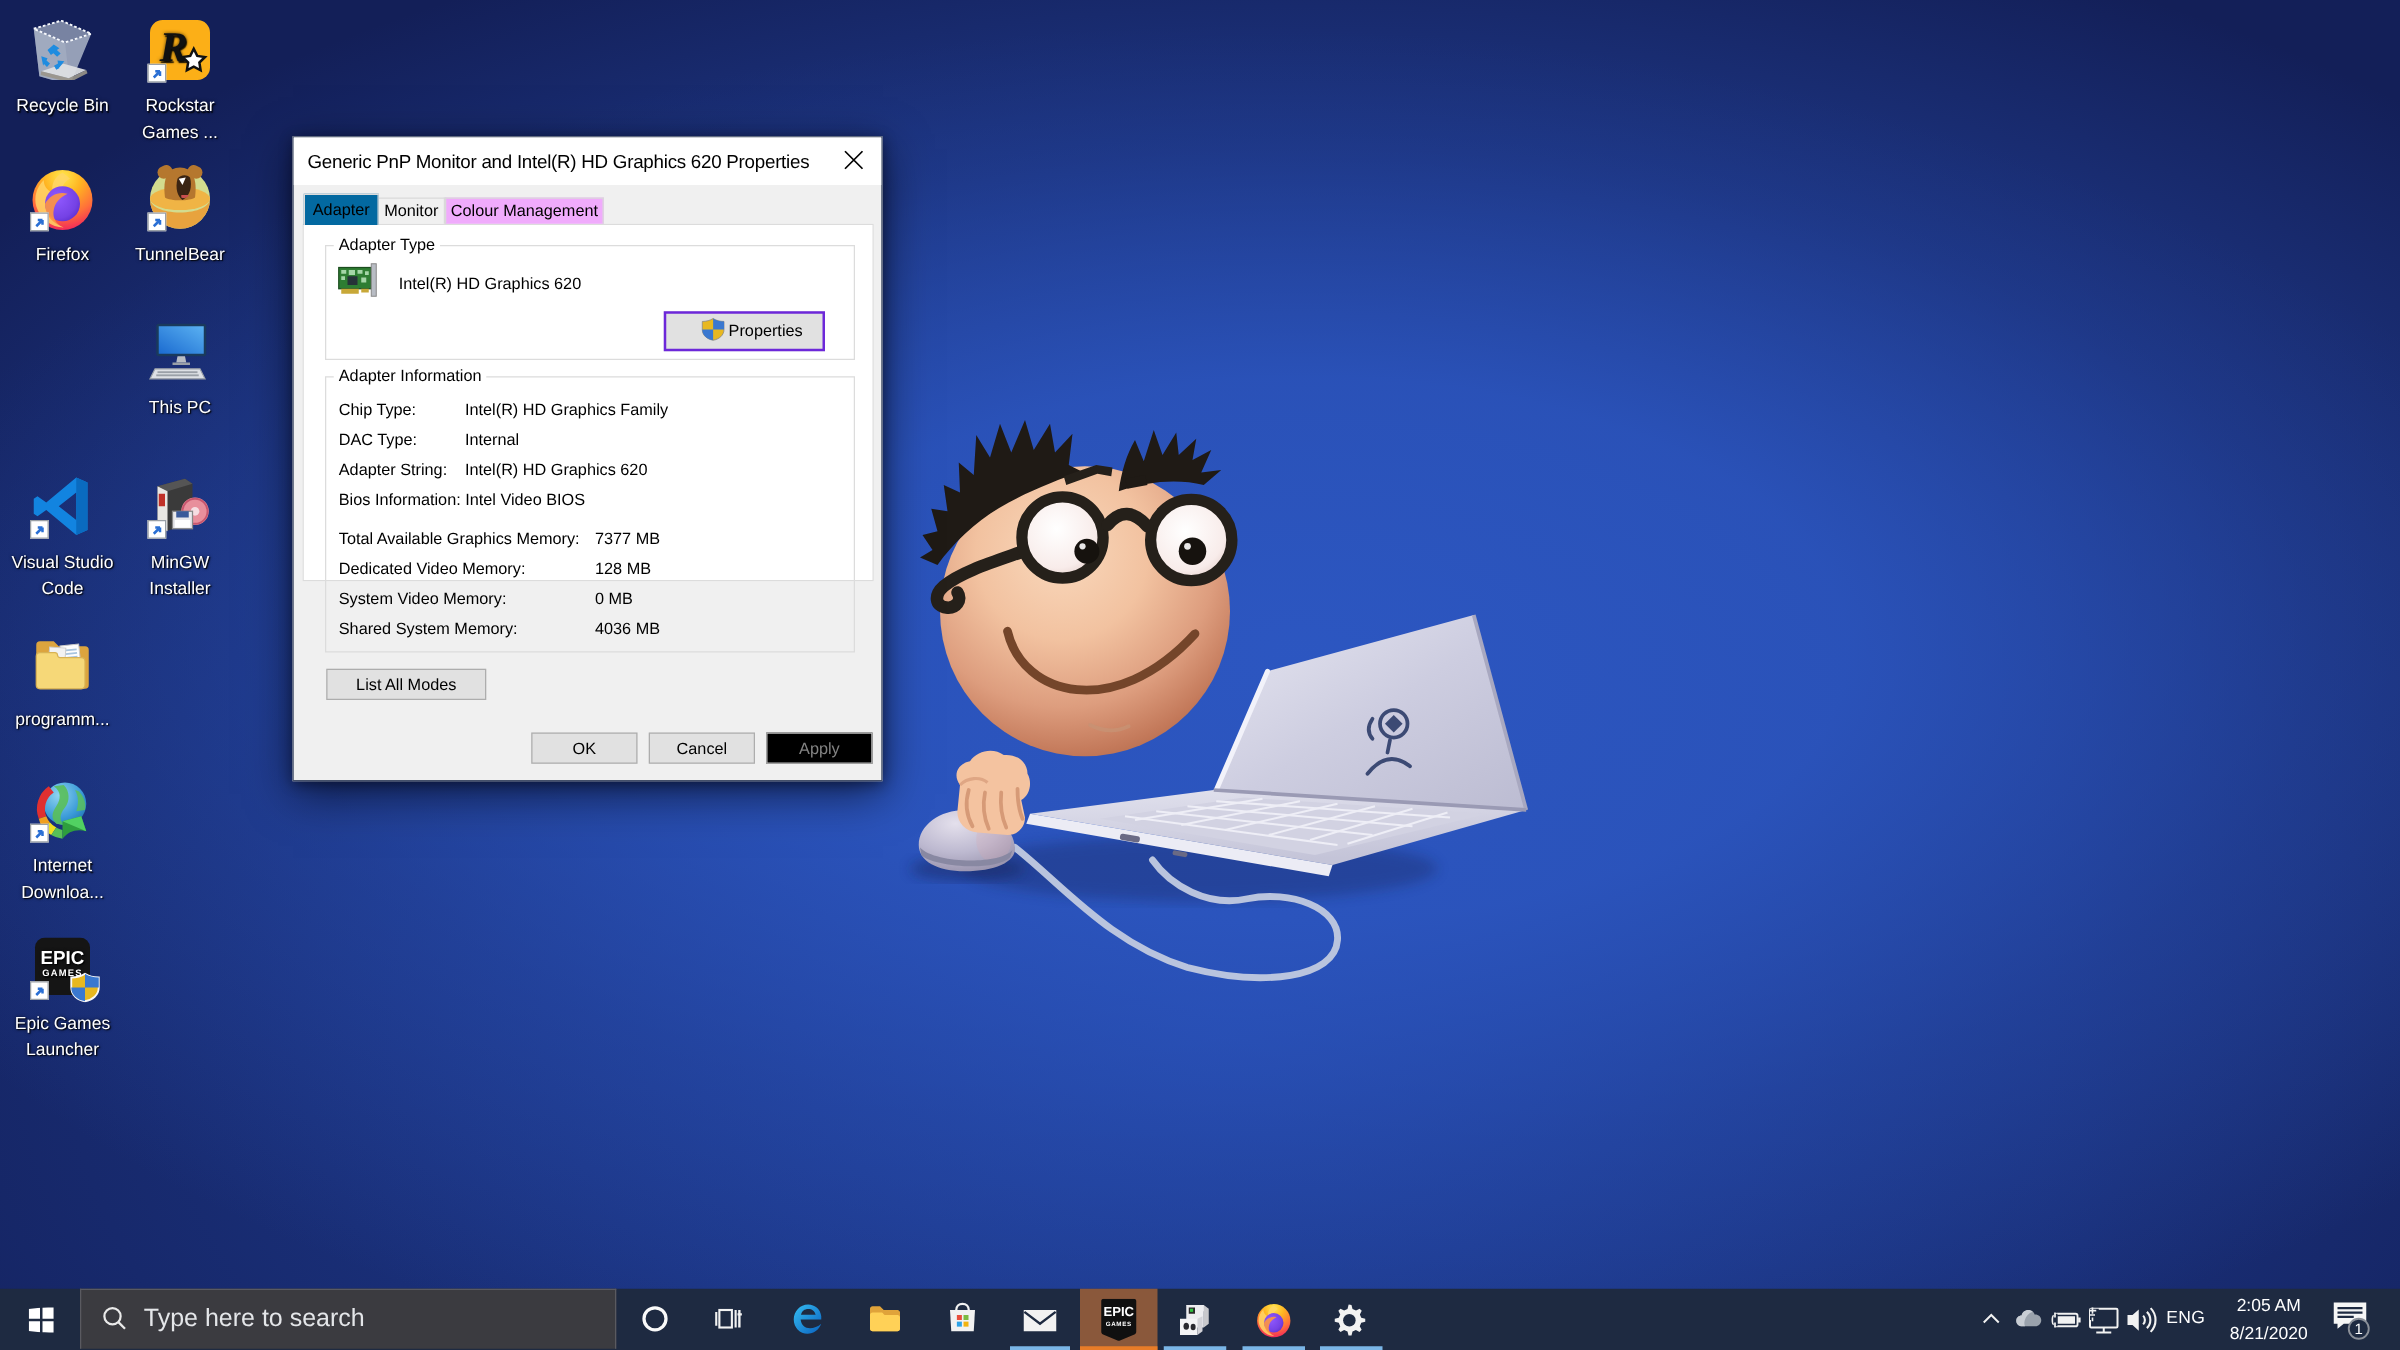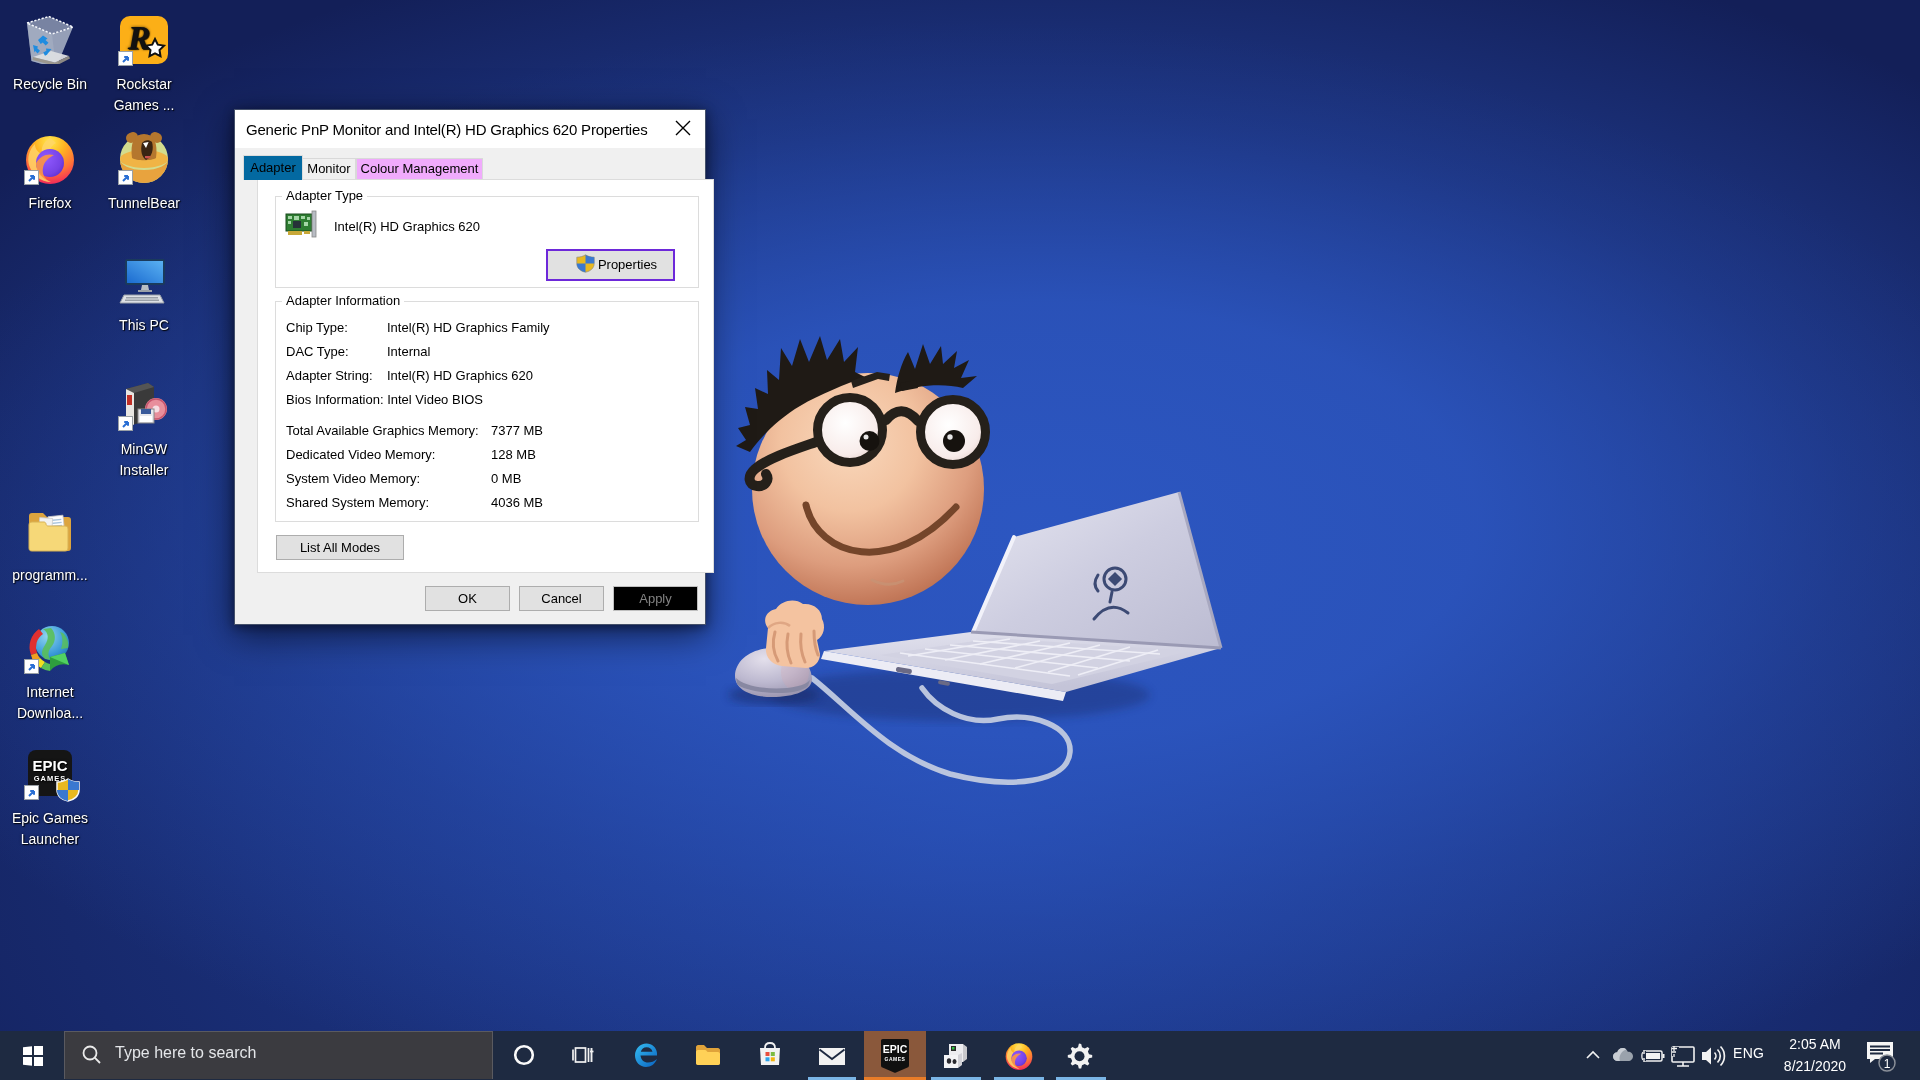--- a/index.html
+++ b/index.html
@@ -12,28 +12,28 @@
 .ico { position:relative; width:48px; height:48px; margin:0 auto; }
 .lbl { margin-top:10px; }
 .sc { position:absolute; left:-2px; bottom:-2px; width:15px; height:15px; background:#fff; border:1px solid #9aa0a6; }
 .sc svg { position:absolute; left:1px; top:1px; }
 #dlg { position:absolute; left:234px; top:109px; width:472px; height:516px; background:#f0f0f0;
   border:1px solid #44506a; box-shadow:0 10px 34px rgba(0,0,10,0.6), 0 2px 10px rgba(0,0,10,0.45); font-size:13px; color:#000; }
 #tbar { position:absolute; left:0; top:0; width:100%; height:38px; background:#fff; }
 #tbar .tt { position:absolute; left:11px; top:11px; font-size:15px; letter-spacing:-0.2px; white-space:nowrap; }
 #tbar .cl { position:absolute; right:6px; top:5px; width:26px; height:26px; text-align:center; }
 .tab { position:absolute; font-size:13px; text-align:center; white-space:nowrap; }
-#page { position:absolute; left:7px; top:69px; width:457px; height:394px; background:#fff; border:1px solid #dcdcdc;margin-left:15px; }
+#page { position:absolute; left:7px; top:69px; width:457px; height:286px; background:#fff; border:1px solid #dcdcdc; }
 .grp { position:absolute; border:1px solid #dcdcdc; }
 .grp .gl { position:absolute; left:6px; top:-9px; background:#fff; padding:0 4px; white-space:nowrap; }
 .row { position:absolute; white-space:nowrap; }
 .btn { position:absolute; background:#e1e1e1; border:1px solid #adadad; text-align:center; font-size:13px; font-family:"Liberation Sans",sans-serif; }
 #taskbar { position:absolute; left:0; top:1031px; width:1920px; height:49px; background:#1e2a41; }
 #sbox { position:absolute; left:64px; top:0px; width:429px; height:48px; background:#3b3b40; border:1px solid #5a5a60; border-bottom:none; }
-#sbox .st { position:absolute; left:50px; top:12px; font-size:16px; color:#e4e6e9; }
+#sbox .st { position:absolute; left:50px; top:12px; font-size:20px; color:#e4e6e9; }
 .tbslot { position:absolute; top:0; width:62px; height:49px; }
 .ubar { position:absolute; bottom:0px; height:3px; background:#7ab5e6; }
 .trtxt { position:absolute; color:#fff; font-size:14px; white-space:nowrap; }
 </style>
 </head>
 <body>
 <div id="desk">
 <svg id="wall" style="position:absolute;left:690px;top:320px" width="640" height="520" viewBox="690 320 640 520">
 <defs>
 <radialGradient id="hg" cx="0.42" cy="0.30" r="0.78">
@@ -237,20 +237,34 @@
   <rect x="20" y="35" width="14" height="2" fill="#9aa0a8"></rect>
   <path d="M 6,40 L 42,40 L 46,48 L 2,48 Z" fill="#dde0e5"></path>
   <path d="M 6,40 L 42,40 L 46,48 L 2,48 Z" fill="none" stroke="#9aa0a8" stroke-width="1"></path>
   <g fill="#9aa0a8">
             <rect x="8" y="42" width="32" height="1.5"></rect>
             <rect x="7" y="44.5" width="34" height="1.5"></rect>
           </g>
  </svg>
       </div>
  <div class="lbl">This PC</div>
+</div>
+<div class="cell" style="left:2px;top:381px">
+ <div class="ico">
+        <svg width="50" height="50" viewBox="0 0 50 50" style="position:absolute;left:-1px;top:-1px">
+  <path d="M 36,2 L 45,6 L 45,44 L 36,48 L 12,28 L 5,33 L 2,31 L 2,19 L 5,17 L 12,22 L 36,2 Z M 36,14 L 22,25 L 36,36 Z" fill="#1284e0"></path>
+  <path d="M 36,2 L 45,6 L 45,44 L 36,48 Z" fill="#0a6bc0"></path>
+ </svg>
+ <div class="sc">
+          <svg width="12" height="12" viewBox="0 0 12 12">
+            <path d="M 3,9 L 8,4 M 8,4 L 4.2,4 M 8,4 L 8,7.8" stroke="#2a6fd4" stroke-width="2" fill="none"></path>
+          </svg>
+        </div>
+ </div>
+ <div class="lbl">Visual Studio<br>Code</div>
 </div>
 <div class="cell" style="left:96px;top:381px">
  <div class="ico">
         <svg width="52" height="52" viewBox="0 0 52 52" style="position:absolute;left:-2px;top:-2px">
   <path d="M 8,10 L 30,4 L 36,8 L 36,40 L 14,46 L 8,42 Z" fill="#3a3a3a"></path>
   <path d="M 8,10 L 30,4 L 36,8 L 16,14 Z" fill="#555"></path>
   <path d="M 8,10 L 16,14 L 16,46 L 8,42 Z" fill="#e8e6e2"></path>
   <rect x="9" y="16" width="5" height="10" fill="#c03028"></rect>
   <circle cx="38" cy="30" r="11" fill="#e88f9c"></circle>
   <circle cx="38" cy="30" r="10" fill="none" stroke="#c8566e" stroke-width="1.5"></circle>

